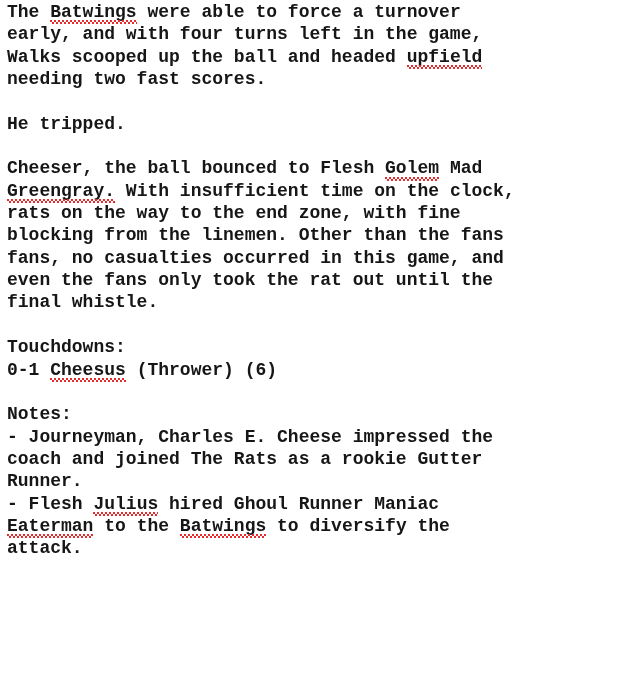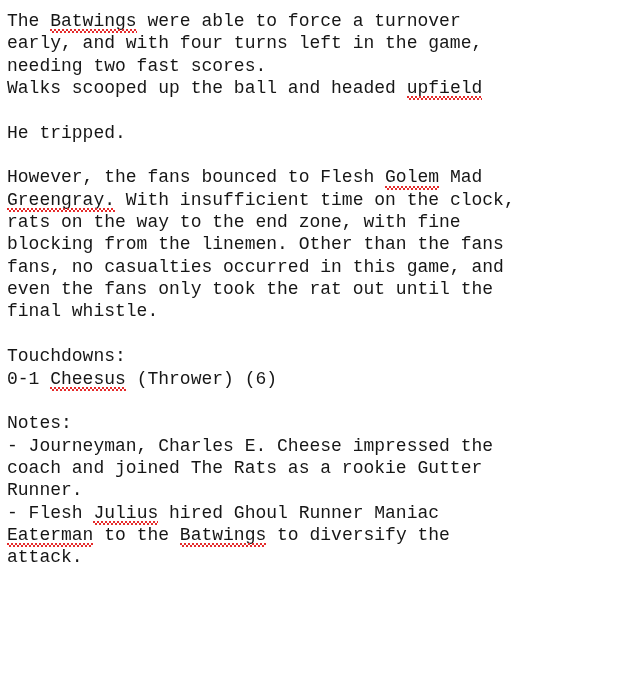--- a/index.html
+++ b/index.html
@@ -11,22 +11,23 @@
   body {
     width: 636px;
     height: 677px;
     overflow: hidden;
     font-family: "Liberation Mono", "DejaVu Sans Mono", monospace;
   }
 
   #doc {
     position: absolute;
     left: 7px;
-    top: 10px;
+    top: 1px;
     width: 629px;
+    font-weight: bold;
   }
 
   .line {
     font-family: "Liberation Mono", "DejaVu Sans Mono", monospace;
     font-size: 18px;
     line-height: 22.35px;
     height: 22.35px;
     color: #161616;
     white-space: pre;
     letter-spacing: 0px;
@@ -61,31 +62,31 @@
 </style>
 </head>
 <body>
 
 <div id="doc">
 
   <div class="line"><span>The </span><span class="sp">Batwings</span><span> were able to force a turnover</span></div>
 
   <div class="line"><span>early, and with four turns left in the game,</span></div>
 
+  <div class="line"><span>Walks scooped up the ball and headed </span><span class="sp">upfield</span><span></span></div>
+
   <div class="line"><span>needing two fast scores.</span></div>
-
-  <div class="line"><span>Walks scooped up the ball and headed </span><span class="sp">upfield</span><span></span></div>
 
   <div class="line blank"></div>
 
   <div class="line"><span>He tripped.</span></div>
 
   <div class="line blank"></div>
 
-  <div class="line"><span>However, the fans bounced to Flesh </span><span class="sp">Golem</span><span> Mad</span></div>
+  <div class="line"><span>Cheeser, the ball bounced to Flesh </span><span class="sp">Golem</span><span> Mad</span></div>
 
   <div class="line"><span class="sp">Greengray.</span><span> With insufficient time on the clock,</span></div>
 
 
   <div class="line"><span>rats on the way to the end zone, with fine</span></div>
   <div class="line"><span>blocking from the linemen. Other than the fans</span></div>
   <div class="line"><span>fans, no casualties occurred in this game, and</span></div>
   <div class="line"><span>even the fans only took the rat out until the</span></div>
   <div class="line"><span>final whistle.</span></div>
 

